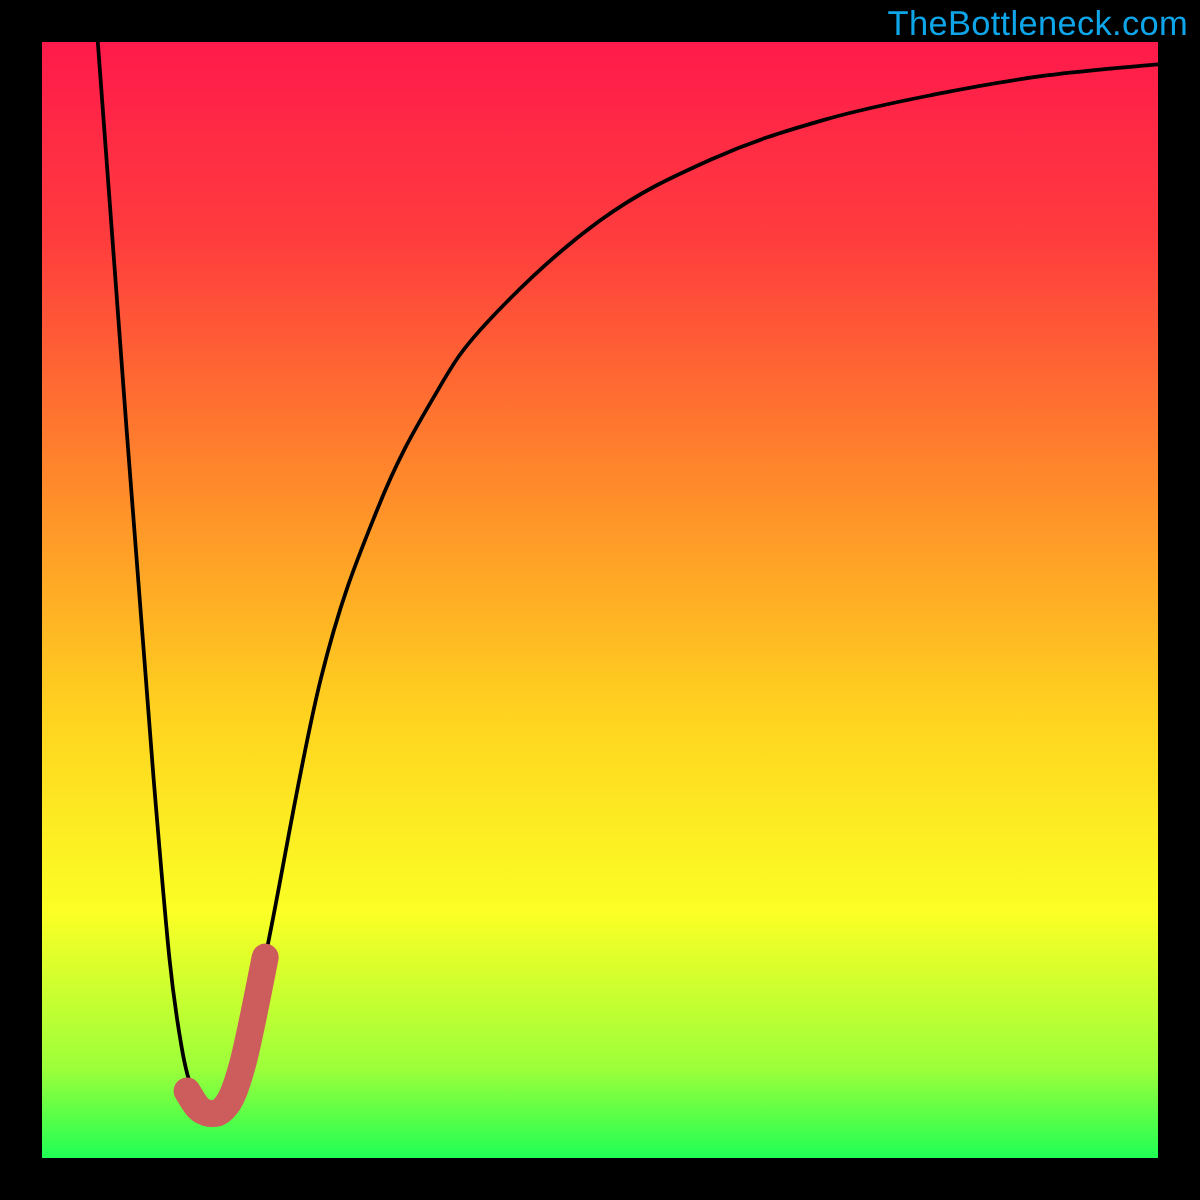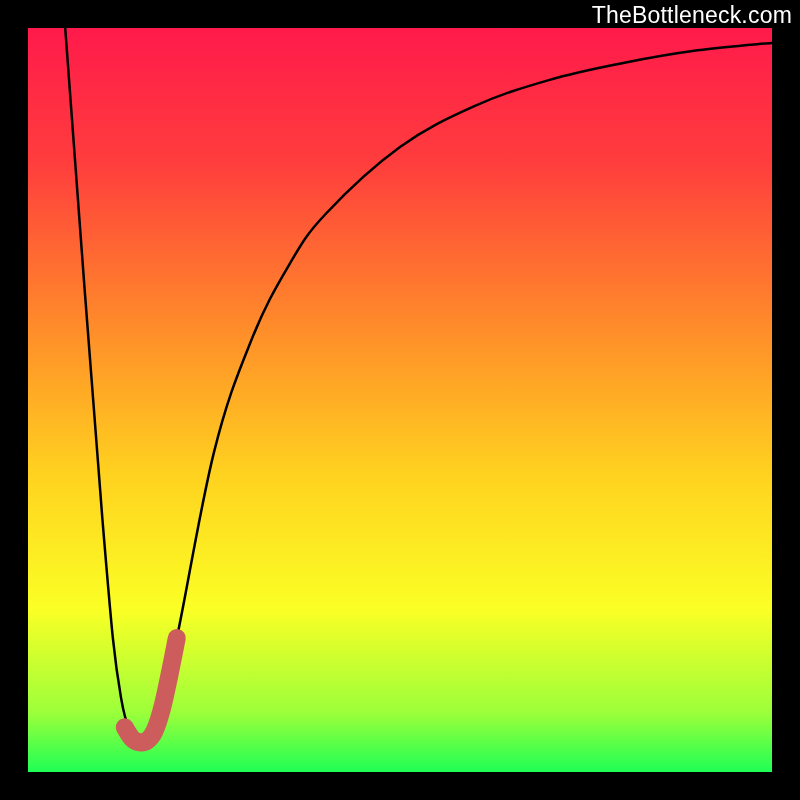--- a/index.html
+++ b/index.html
@@ -14,21 +14,21 @@
   .frame {
     position: relative;
     width: 800px;
     height: 800px;
     background: #000;
   }
   .watermark {
     position: absolute;
     top: 2px;
     right: 8px;
-    color: #ffffff;
+    color: #0ea5e9;
     font-size: 23px;
     font-weight: 400;
     letter-spacing: 0.2px;
     z-index: 10;
   }
   .plot {
     position: absolute;
     left: 28px;
     top: 28px;
     width: 744px;

